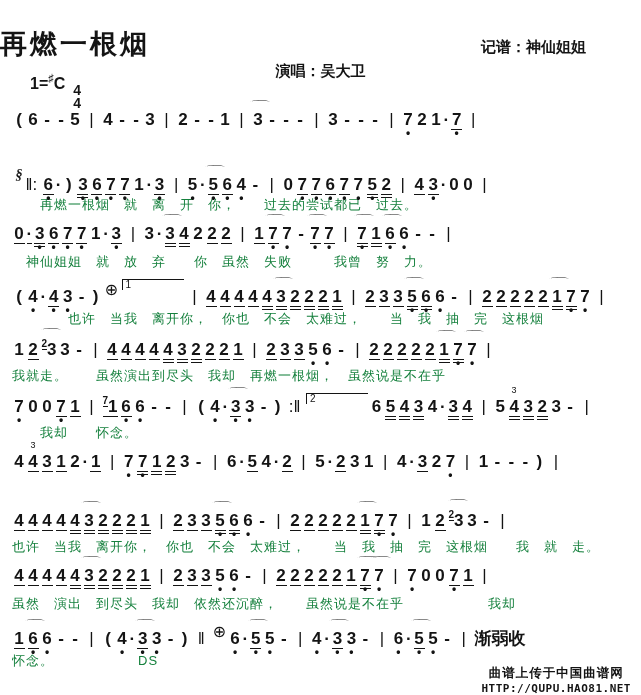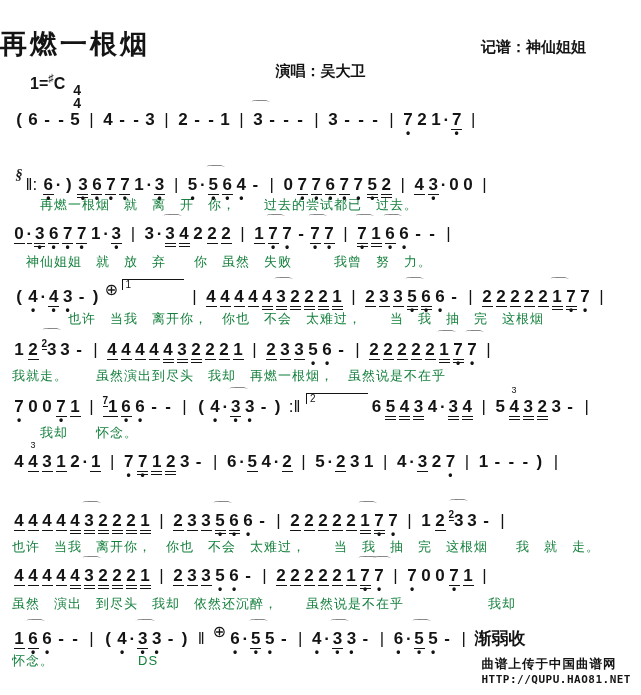--- a/index.html
+++ b/index.html
@@ -40,21 +40,21 @@
   .tup{position:absolute;top:-12px;left:50%;transform:translateX(-50%);
        font-size:9px;font-weight:400;}
   .bar{margin:0 4px;font-weight:400;}
   .segno{font-size:14px;vertical-align:11px;font-family:"Liberation Serif",serif;
          font-style:italic;font-weight:bold;margin-right:-3px;}
   .coda{font-size:16px;vertical-align:7px;margin:0 2px;font-weight:400;}
   .volta{font-size:10px;font-weight:400;vertical-align:top;border-top:1.2px solid #141414;
          border-left:1.2px solid #141414;width:58px;height:10px;text-align:left;
          padding-left:3px;margin-top:-3px;}
   
-  .footer{position:absolute;right:10px;bottom:9px;text-align:left;font-weight:bold;}
+  .footer{position:absolute;right:10px;bottom:0;text-align:center;font-weight:bold;}
   .site{font-size:12.5px;letter-spacing:1px;}
   .url{font-size:11px;font-family:"DejaVu Sans Mono",monospace;letter-spacing:0.5px;}
 </style>
 </head>
 <body>
 
 <div class="page">
 
   <div class="header">
     <div class="title">再燃一根烟</div>

